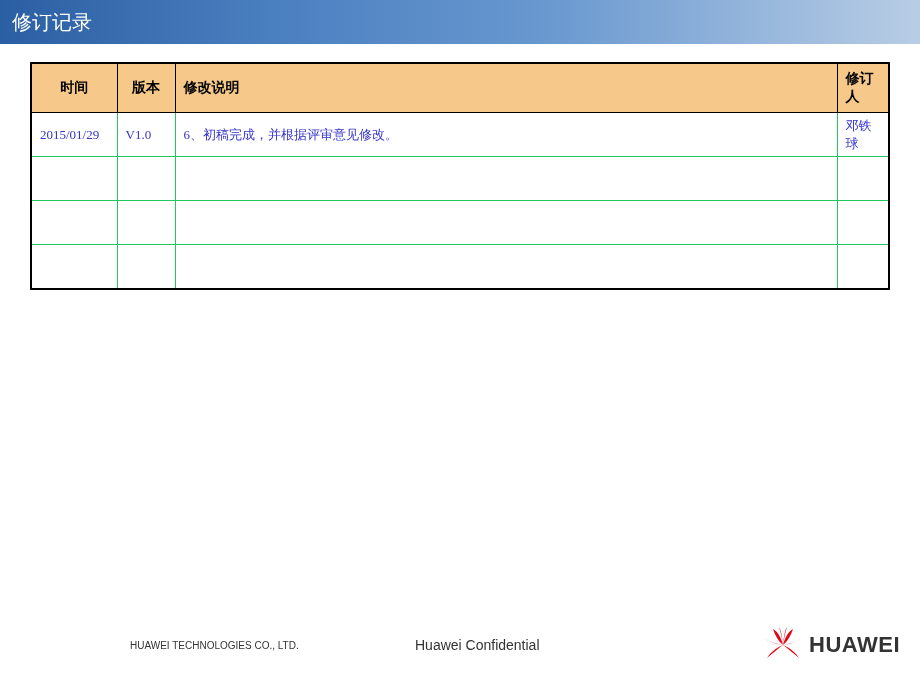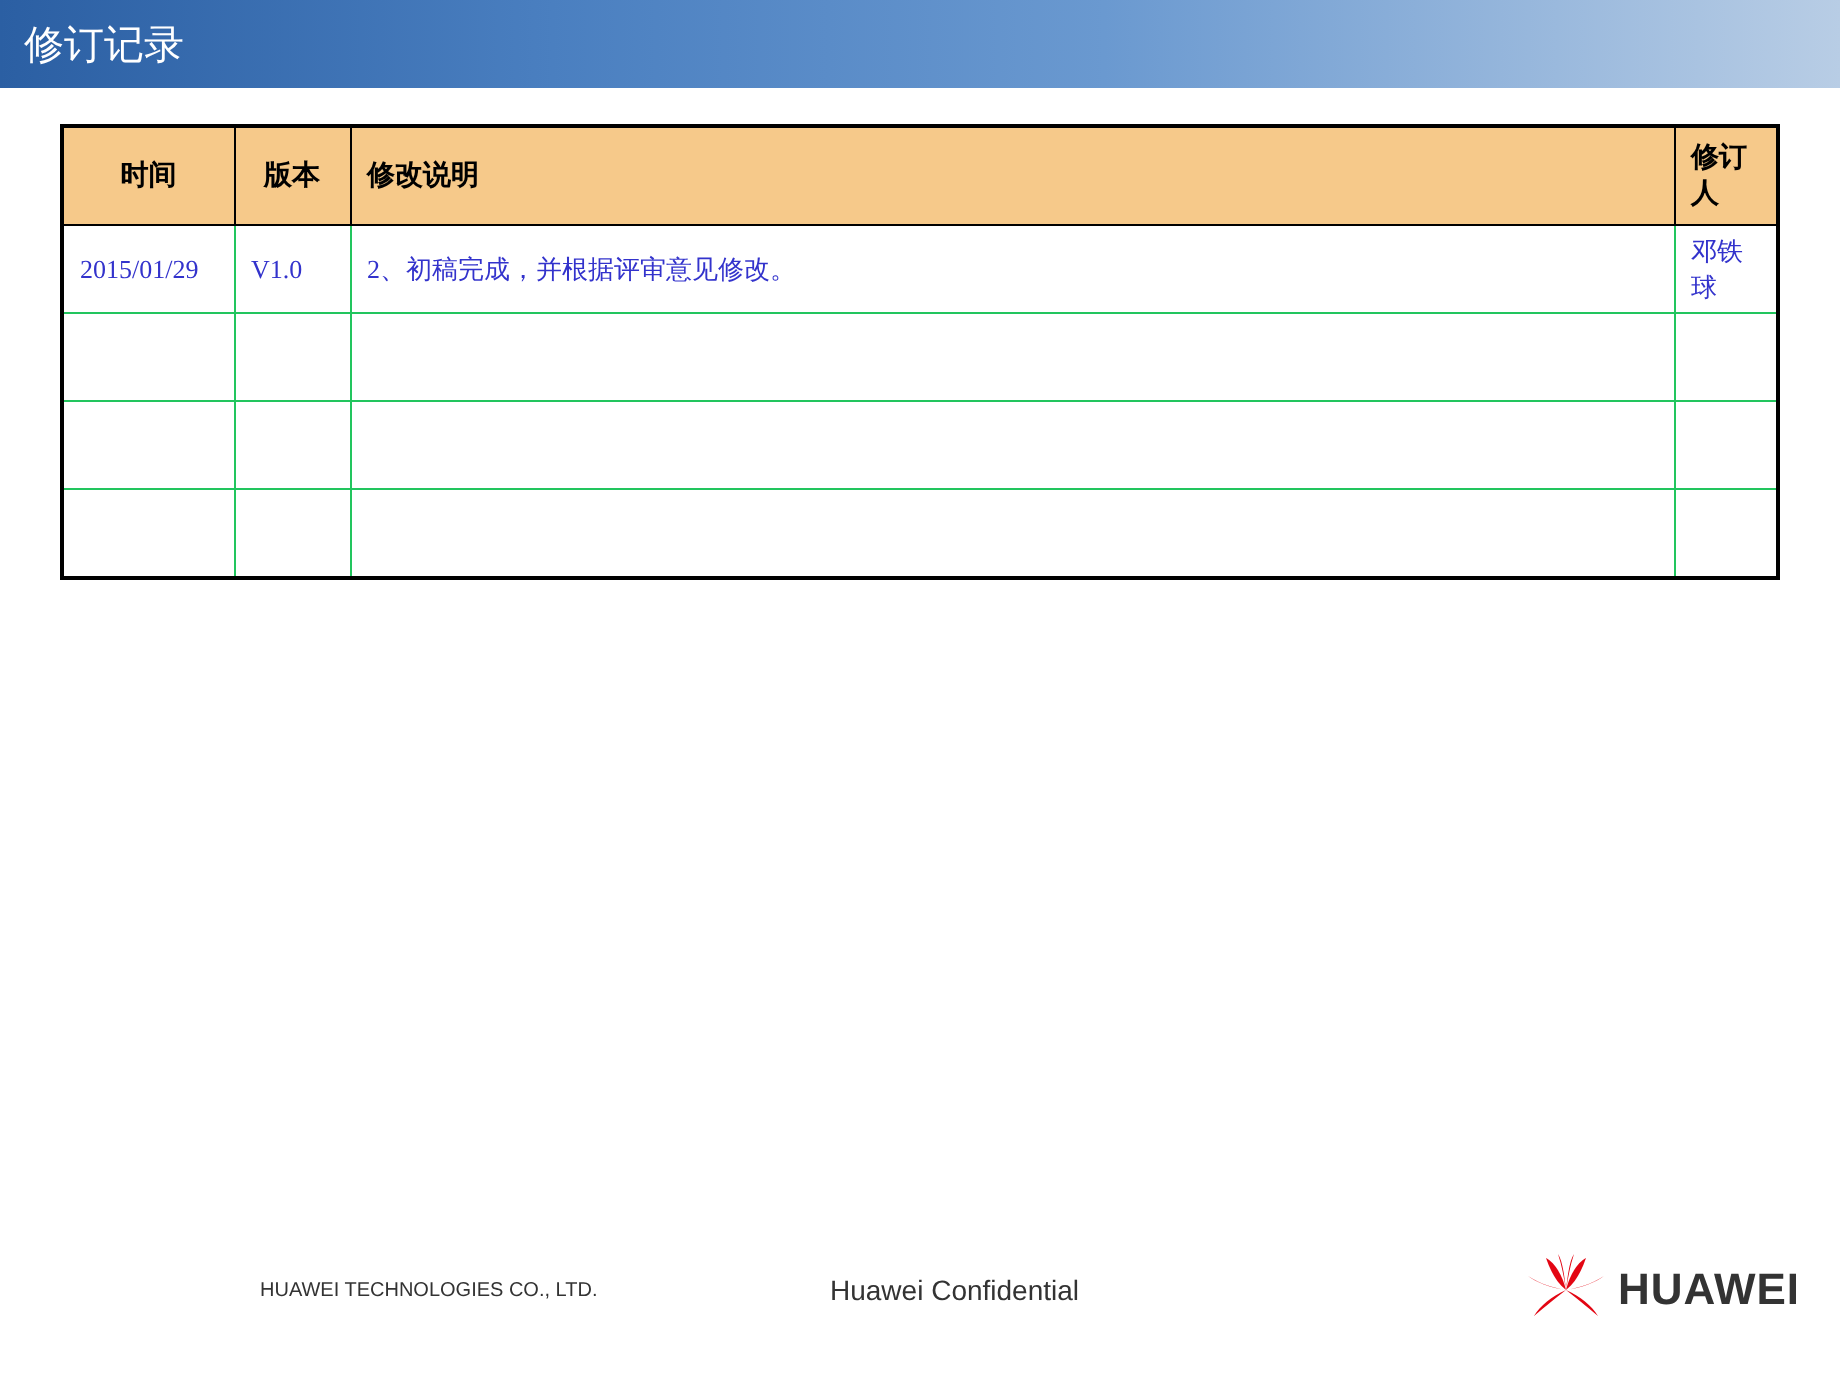--- a/index.html
+++ b/index.html
@@ -114,21 +114,21 @@
         <th class="col-time center">时间</th>
         <th class="col-ver center">版本</th>
         <th class="col-desc">修改说明</th>
         <th class="col-author">修订人</th>
       </tr>
     </thead>
     <tbody>
       <tr>
         <td>2015/01/29</td>
         <td>V1.0</td>
-        <td>2、初稿完成，并根据评审意见修改。</td>
+        <td>6、初稿完成，并根据评审意见修改。</td>
         <td>邓铁球</td>
       </tr>
       <tr>
         <td></td>
         <td></td>
         <td></td>
         <td></td>
       </tr>
       <tr>
         <td></td>

